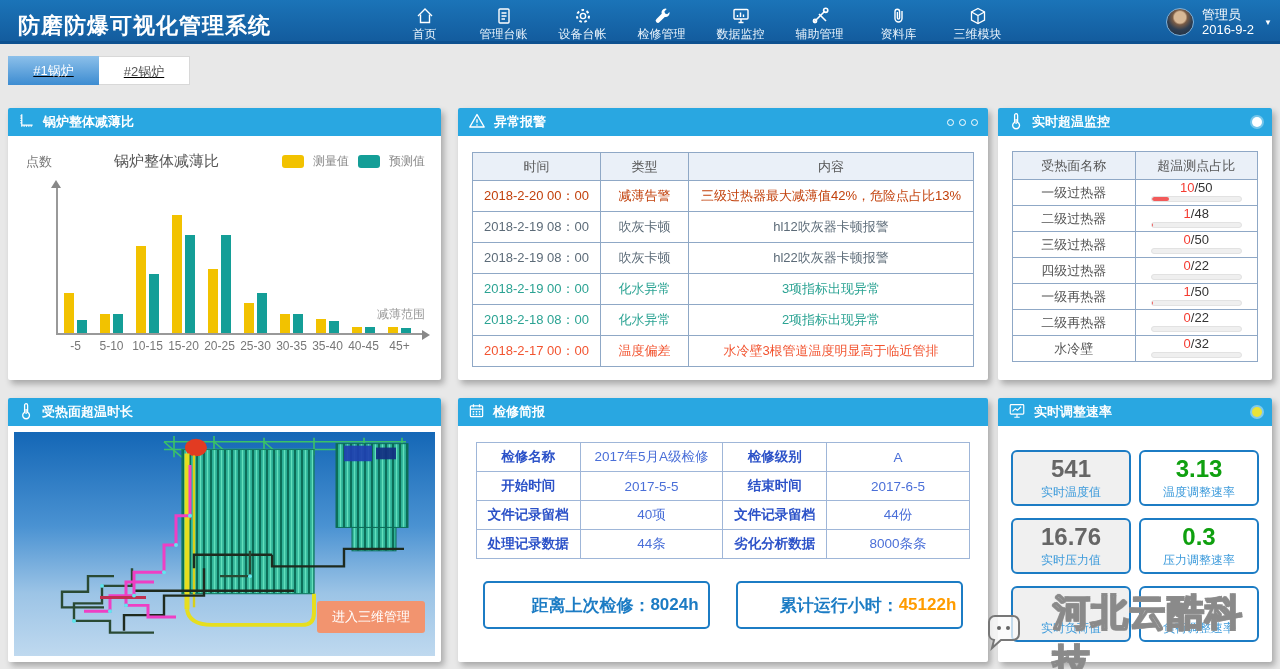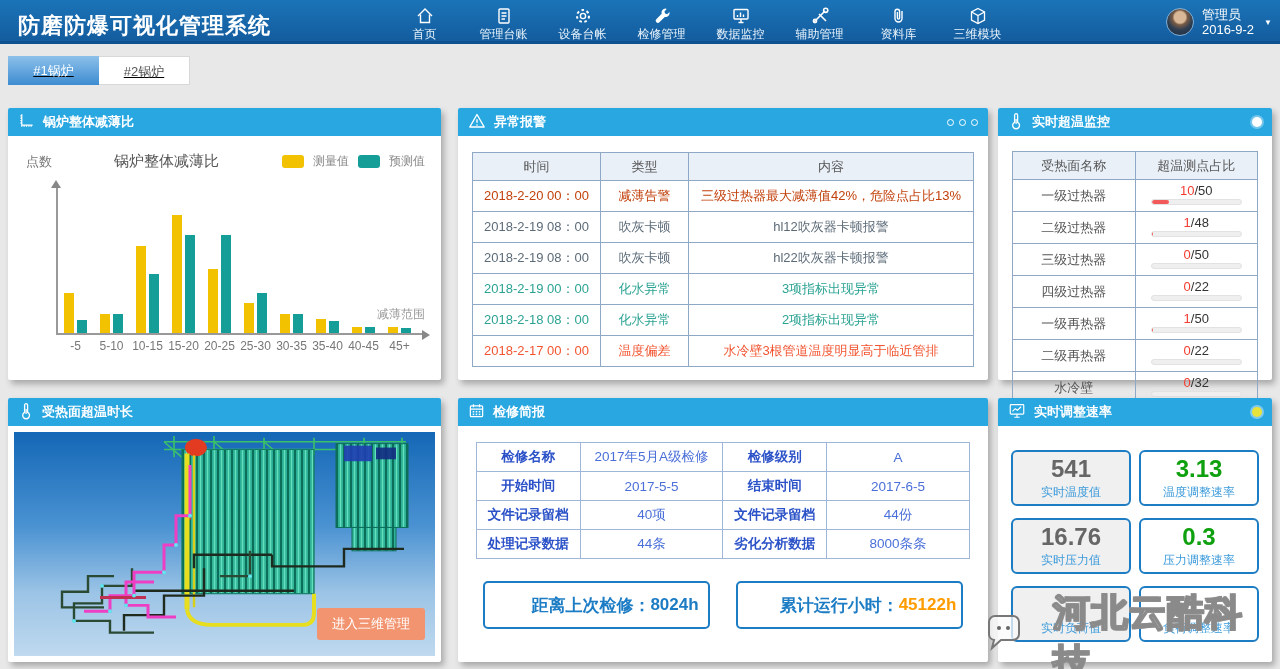--- a/index.html
+++ b/index.html
@@ -64,31 +64,31 @@
 
   
   .alarm-table { margin:16px 14px 0; width:calc(100% - 28px); border-collapse:collapse; font-size:13px; table-layout:fixed; }
   .alarm-table th { background:#EAF0F8; color:#555; font-weight:normal; height:28px; border:1px solid #8FA8C6; }
   .alarm-table td { height:31px; text-align:center; border:1px solid #8FA8C6; overflow:hidden; white-space:nowrap; }
   .col-time { width:128px; } .col-type { width:88px; }
 
   
   .ot-table { margin:15px 14px 0; width:calc(100% - 28px); border-collapse:collapse; font-size:13px; table-layout:fixed; }
   .ot-table th { background:#EAF0F8; color:#555; font-weight:normal; height:28px; border:1px solid #8FA8C6; }
-  .ot-table td { border:1px solid #8FA8C6; text-align:center; height:32px; padding:1px 8px; }
+  .ot-table td { border:1px solid #8FA8C6; text-align:center; height:26px; padding:1px 8px; }
   .ot-name { color:#555; width:54%; }
   .ot-num { color:#F43B30; } .ot-den { color:#333; }
   .ot-val { font-size:13px; line-height:14px; }
   .ot-track { height:6px; background:#EFEFEF; border:1px solid #E2E2E2; border-radius:3px; margin:1px 7px 2px; overflow:hidden; }
   .ot-fill { height:100%; background:#F25A5A; border-radius:3px; }
 
   
   .scene { position:absolute; top:34px; left:6px; right:6px; bottom:6px; }
   .scene svg { display:block; width:100%; height:100%; }
-  .enter-3d { position:absolute; right:16px; bottom:22px; background:#F2946F; color:#fff;
+  .enter-3d { position:absolute; right:16px; bottom:29px; background:#F2946F; color:#fff;
               font-size:13px; padding:7px 15px; border-radius:3px; cursor:pointer; }
 
   
   .mt-table { margin:16px 18px 0; width:calc(100% - 36px); border-collapse:collapse; font-size:13.5px; table-layout:fixed; }
   .mt-table td { height:29px; border:1px solid #9FB6D8; text-align:center; overflow:hidden; white-space:nowrap; }
   .mt-lbl { font-weight:bold; color:#2C52C8; width:21%; }
   .mt-val { color:#4A6FD8; width:29%; }
   .mt-buttons { display:flex; justify-content:space-between; margin:22px 25px 0; }
   .mt-btn { width:227px; height:48px; border:2px solid #1C7CC4; border-radius:5px; background:#fff;
             display:flex; align-items:center; justify-content:center; font-size:17px; font-weight:bold;

